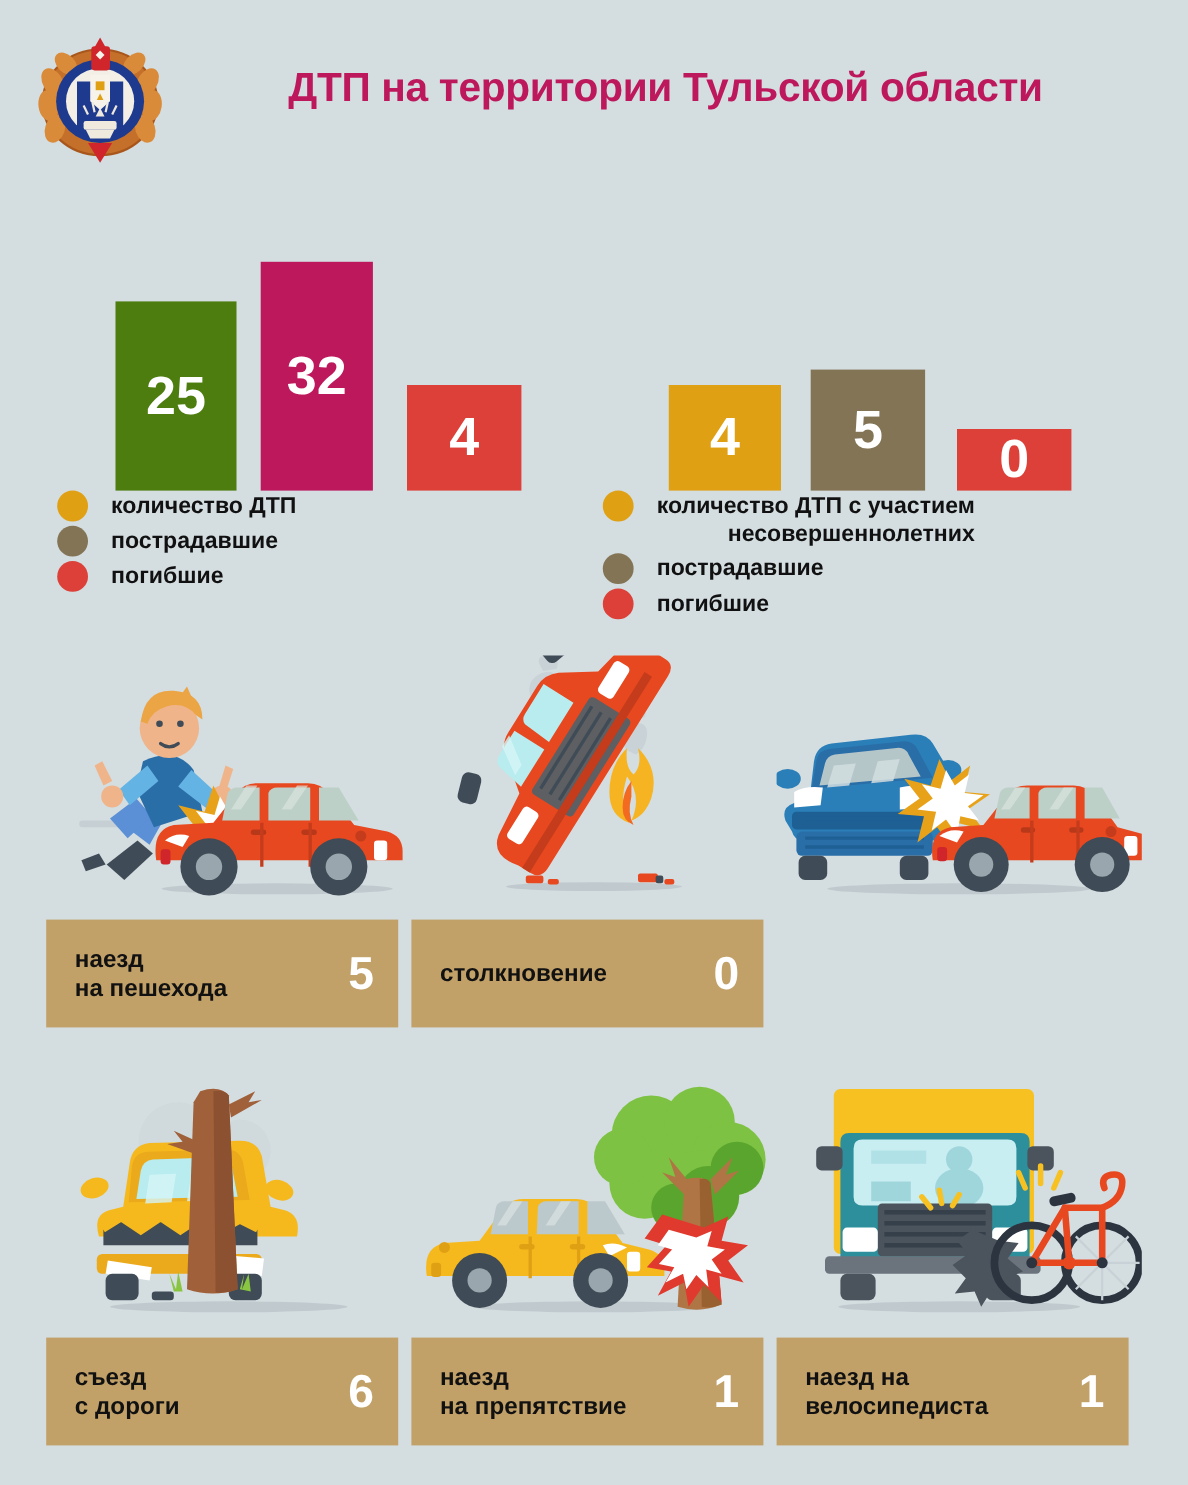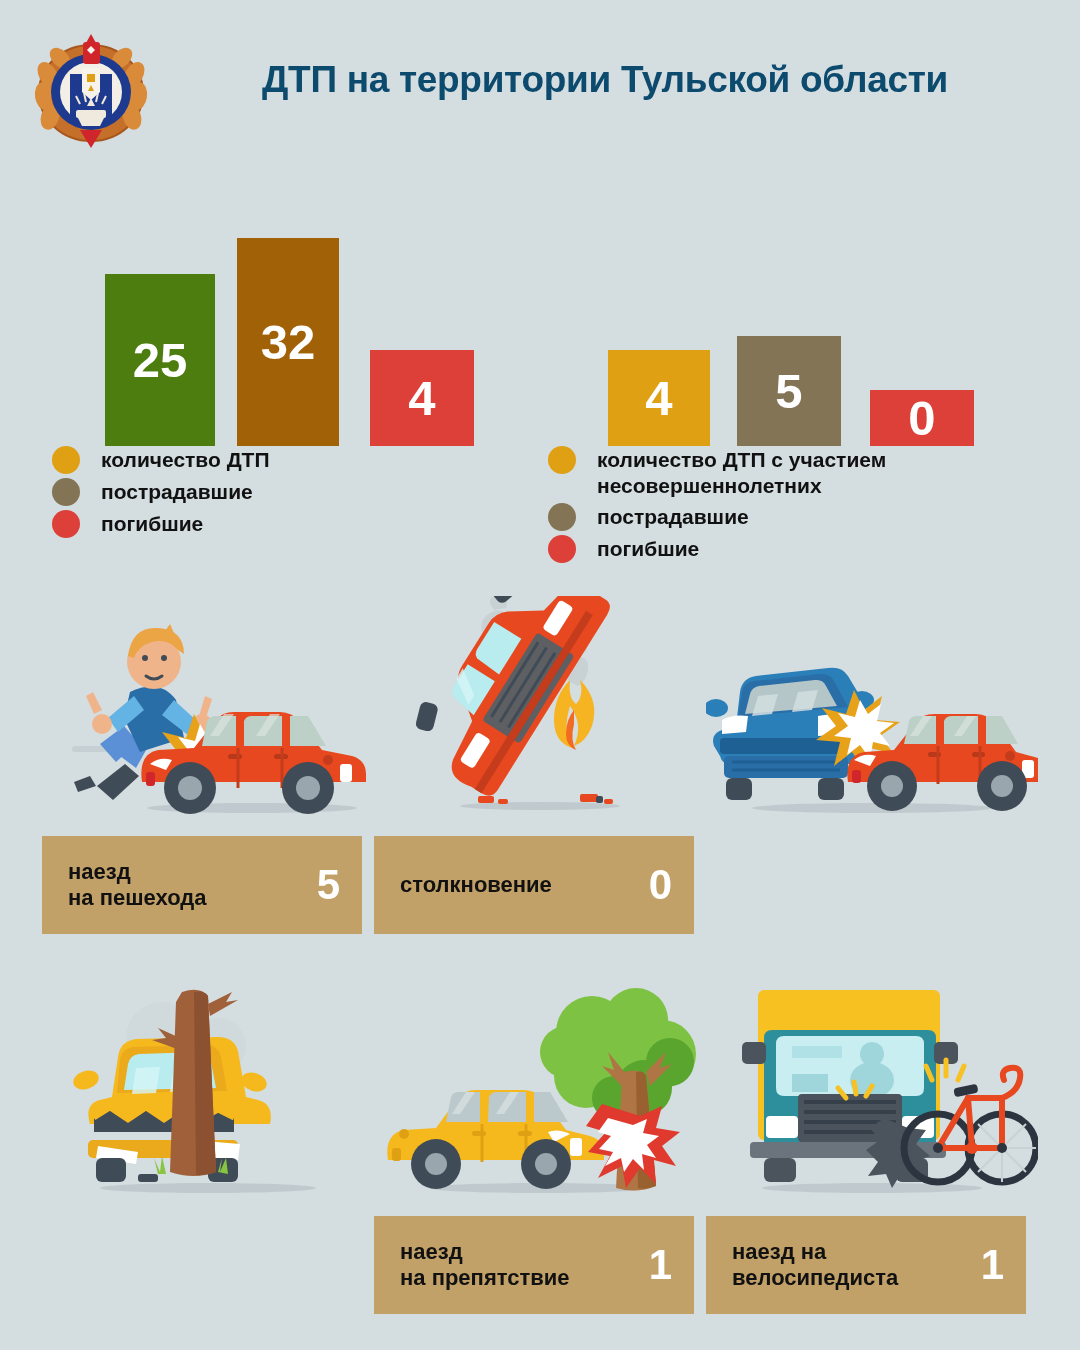--- a/index.html
+++ b/index.html
@@ -10,42 +10,42 @@
     overflow:hidden;
     position:relative;
   }
   .page{position:relative;width:1080px;height:1350px;}
 
   
   .header{position:absolute;top:0;left:0;width:1080px;height:178px;display:flex;align-items:center;}
   .emblem{position:absolute;left:30px;top:30px;width:122px;height:125px;}
   .title{
     position:absolute;left:160px;top:58px;width:890px;
-    text-align:center;color:#0c4a6e;font-weight:bold;
+    text-align:center;color:#be185d;font-weight:bold;
     font-size:37px;line-height:44px;letter-spacing:-0.3px;
   }
   .title .l2{display:block;}
 
   
   .chart{position:absolute;left:0;top:178px;width:1080px;height:268px;}
   .group{position:absolute;bottom:0;height:268px;}
   .group.left{left:105px;}
   .group.right{left:608px;}
   .bar{
     position:absolute;bottom:0;
     display:flex;align-items:center;justify-content:center;
     color:#fff;font-weight:bold;font-size:49px;line-height:1;
   }
   .bar span{transform:translateY(0px);}
 
   
   .legend{position:absolute;top:446px;left:0;width:1080px;height:130px;}
   .legendcol{position:absolute;top:0;}
   .legendcol.left{left:52px;}
-  .legendcol.right{left:548px;}
+  .legendcol.right{left:548px;text-align:right;}
   .legrow{display:flex;align-items:flex-start;margin-bottom:4px;}
   .dot{width:28px;height:28px;border-radius:50%;flex:0 0 28px;margin-right:21px;}
   .legtext{font-size:21px;font-weight:bold;color:#111;line-height:26px;padding-top:1px;white-space:pre-line;}
 
   
   .grid{position:absolute;left:0;width:1080px;}
   .grid.row1{top:596px;}
   .grid.row2{top:976px;}
   .cell{position:absolute;width:332px;}
   .cell.c0{left:42px;}
@@ -113,21 +113,21 @@
     <div class="title">
       <span>ДТП на территории Тульской области</span>
     </div>
   </div>
 
   <div class="chart">
     <div class="group left" id="grp-left" style="width:380px;">
         <div class="bar" style="left: 0px; width: 110px; height: 172px; background: #4d7c0f;">
           <span>25</span>
         </div>
-        <div class="bar" style="left: 132px; width: 102px; height: 208px; background: #a16207;">
+        <div class="bar" style="left: 132px; width: 102px; height: 208px; background: #be185d;">
           <span>32</span>
         </div>
         <div class="bar" style="left: 265px; width: 104px; height: 96px; background: rgb(220, 64, 56);">
           <span>4</span>
         </div>
       </div>
     <div class="group right" id="grp-right" style="width:380px;">
         <div class="bar" style="left: 0px; width: 102px; height: 96px; background: rgb(224, 160, 20);">
           <span>4</span>
         </div>
@@ -366,20 +366,25 @@
 
           <path d="M140 16 q18 -6 26 4 l8 176 q-22 8 -46 0 l6 -170z" fill="#a0603a"></path>
           <path d="M152 16 q10 -2 14 4 l8 176 q-10 4 -20 3z" fill="#8c5130"></path>
           <path d="M166 28 l24 -12 -6 10 12 -2 -28 16z" fill="#a0603a"></path>
           <path d="M138 62 l-22 -10 8 10 -14 2 28 10z" fill="#a0603a"></path>
 
           <path d="M116 198 l-4 -16 6 14 2 -16 4 18z" fill="#89c540"></path>
           <path d="M176 196 l4 -14 -2 14 6 -14 2 16z" fill="#89c540"></path>
           <rect x="96" y="198" width="20" height="8" rx="3" fill="#3f4b56"></rect>
         </svg>
+      </div>
+      <div class="card">
+        <div class="card-label">съезд
+с дороги</div>
+        <div class="card-value">6</div>
       </div>
     </div>
 
     <div class="cell c1">
       <div class="art">
         <svg width="332" height="240" viewBox="0 0 332 240">
           <ellipse cx="166" cy="212" rx="110" ry="5" fill="#c0cace"></ellipse>
 
           <g fill="#7dc242">
             <circle cx="218" cy="56" r="36"></circle>

